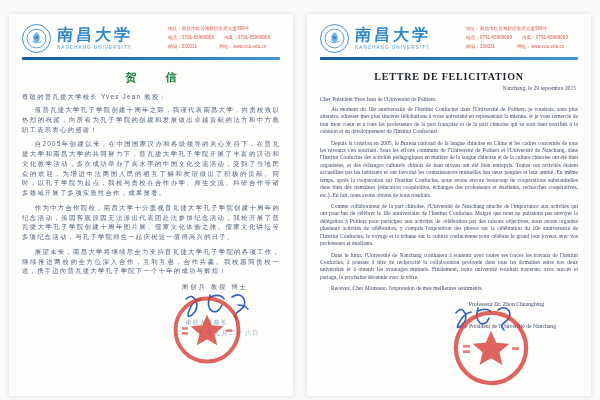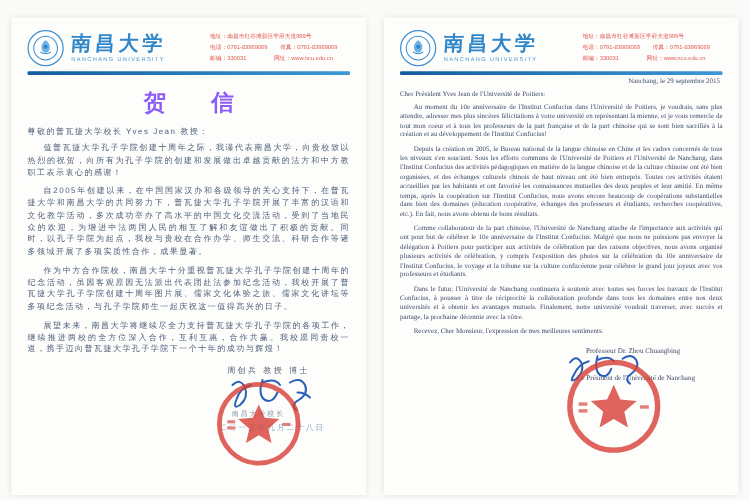--- a/index.html
+++ b/index.html
@@ -17,21 +17,21 @@
   .namewrap{margin-left:6px;}
   .uniname{font-size:16px;font-weight:bold;color:#2f86c9;letter-spacing:3px;
            font-family:"DejaVu Serif","Liberation Serif",serif;transform:skewX(-4deg);line-height:1;}
   .unien{font-size:4.5px;color:#4a97d3;letter-spacing:1.1px;margin-top:2px;}
   .contact{margin-left:auto;font-size:4.6px;color:#e2594d;line-height:1.95;text-align:left;width:112px;}
   .contact .row{white-space:nowrap;overflow:hidden;}
   .contact .sep{display:inline-block;width:10px;}
   .rule{height:2.5px;background:linear-gradient(90deg,#125d9f,#3e97d6);margin-top:4px;border-radius:1px;}
 
   
-  .title-cn{text-align:center;font-size:18px;font-weight:bold;color:#8b5cf6;
+  .title-cn{text-align:center;font-size:11px;font-weight:bold;color:#15803d;
             letter-spacing:9px;margin:10px 0 7px 0;text-indent:9px;}
   .title-fr{text-align:center;font-size:10px;font-weight:bold;color:#20242c;
             font-family:"Liberation Serif",serif;letter-spacing:.8px;margin:11px 0 3px 0;}
   .date-fr{text-align:right;font-size:5.6px;color:#44506a;font-family:"Liberation Serif",serif;margin:2px 2px 5px 0;}
 
   
   .body-cn{font-size:6.4px;line-height:1.52;letter-spacing:1.2px;color:#50607a;text-align:justify;}
   .body-cn p{margin:0 0 5px 0;text-indent:2em;}
   .body-cn .salut{text-indent:0;margin-bottom:4px;}
   .body-fr{font-size:5.55px;line-height:1.34;color:#3e4a66;text-align:justify;
@@ -133,20 +133,21 @@
         <div class="unien">NANCHANG UNIVERSITY</div>
       </div>
       <div class="contact">
         <div class="row">地址：南昌市红谷滩新区学府大道999号</div>
         <div class="row"><span>电话：0791-83969069</span><span class="sep"></span><span>传真：0791-83969069</span></div>
         <div class="row"><span>邮编：330031</span><span class="sep" style="width:22px;"></span><span>网址：www.ncu.edu.cn</span></div>
       </div>
     </div>
     <div class="rule"></div>
 
+    <div class="title-fr">LETTRE DE FELICITATION</div>
     <div class="date-fr">Nanchang, le 29 septembre 2015</div>
 
     <div class="body-fr">
       <p class="salut">Cher Président Yves Jean de l'Université de Poitiers:</p>
       <p>Au moment du 10e anniversaire de l'Institut Confucius dans l'Université de Poitiers, je voudrais, sans plus attendre, adresser mes plus sincères félicitations à votre université en représentant la mienne, et je vous remercie de tout mon coeur et à tous les professeurs de la part française et de la part chinoise qui se sont bien sacrifiés à la création et au développement de l'Institut Confucius!</p>
       <p>Depuis la création en 2005, le Bureau national de la langue chinoise en Chine et les cadres concernés de tous les niveaux s'en souciant. Sous les efforts communs de l'Université de Poitiers et l'Université de Nanchang, dans l'Institut Confucius des activités pédagogiques en matière de la langue chinoise et de la culture chinoise ont été bien organisées, et des échanges culturels chinois de haut niveau ont été bien entrepris. Toutes ces activités étaient accueillies par les habitants et ont favorisé les connaissances mutuelles des deux peuples et leur amitié. En même temps, après la coopération sur l'Institut Confucius, nous avons encore beaucoup de coopérations substantielles dans bien des domaines (éducation coopérative, échanges des professeurs et étudiants, recherches coopératives, etc.). En fait, nous avons obtenu de bons résultats.</p>
       <p>Comme collaborateur de la part chinoise, l'Université de Nanchang attache de l'importance aux activités qui ont pour but de célébrer le 10e anniversaire de l'Institut Confucius. Malgré que nous ne puissions pas envoyer la délégation à Poitiers pour participer aux activités de célébration par des raisons objectives, nous avons organisé plusieurs activités de célébration, y compris l'exposition des photos sur la célébration du 10e anniversaire de l'Institut Confucius, le voyage et la tribune sur la culture confucéenne pour célébrer le grand jour joyeux avec vos professeurs et étudiants.</p>
       <p>Dans le futur, l'Université de Nanchang continuera à soutenir avec toutes ses forces les travaux de l'Institut Confucius, à pousser à titre de réciprocité la collaboration profonde dans tous les domaines entre nos deux universités et à obtenir les avantages mutuels. Finalement, notre université voudrait traverser, avec succès et partage, la prochaine décennie avec la vôtre.</p>
       <p>Recevez, Cher Monsieur, l'expression de mes meilleures sentiments.</p>
     </div>

